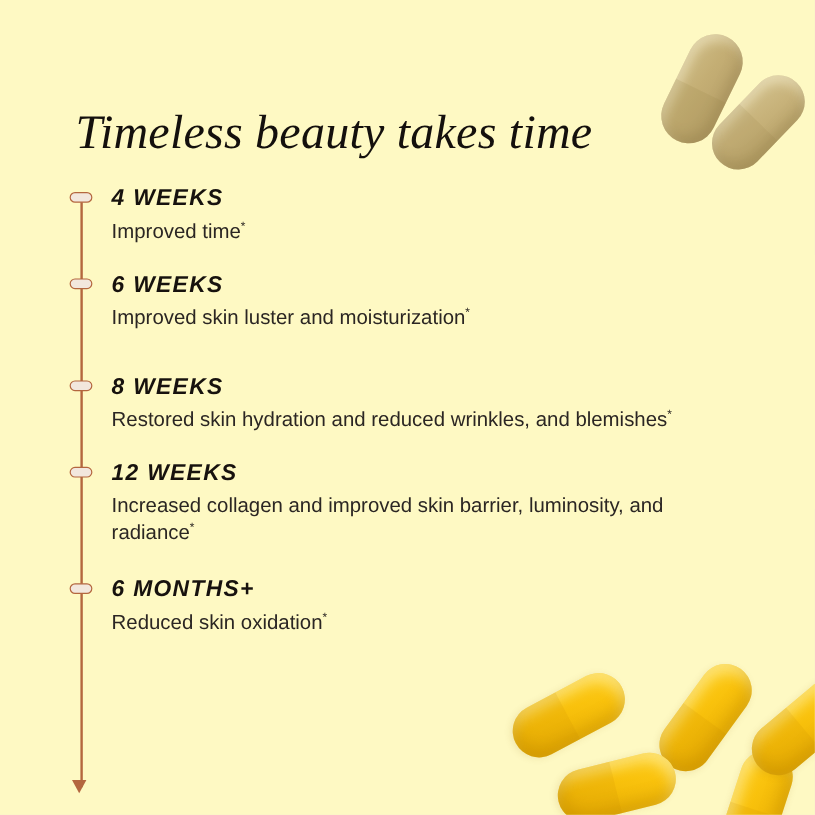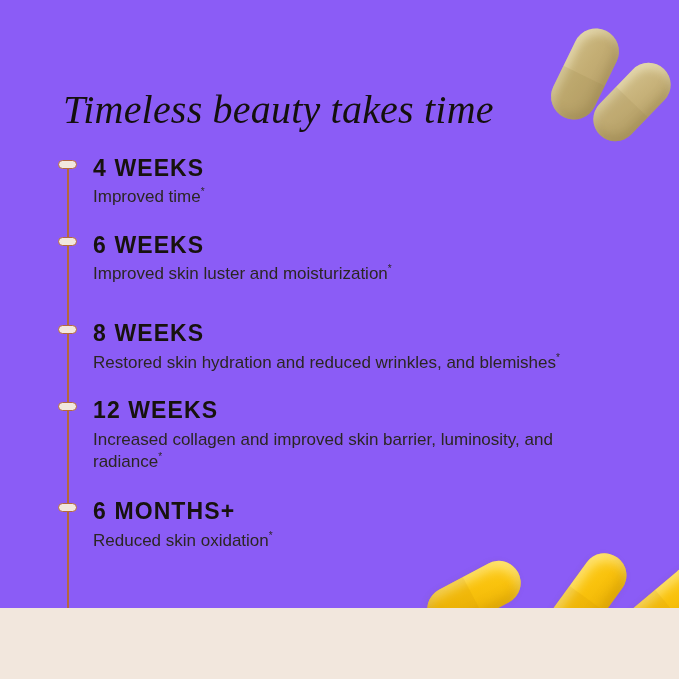--- a/index.html
+++ b/index.html
@@ -9,22 +9,22 @@
   body {
     width: 679px;
     height: 679px;
     background: #f2e7dd;
     font-family: "Liberation Sans", sans-serif;
     overflow: hidden;
   }
   .poster {
     position: relative;
     width: 679px;
-    height: 608px;
-    background: #8b5cf6;
+    height: 679px;
+    background: #fef9c3;
     overflow: hidden;
   }
 
   
   .capsule {
     position: absolute;
     border-radius: 999px;
   }
   .cap-beige-1 {
     width: 46px; height: 96px;
@@ -124,26 +124,27 @@
     left: -5px;
     top: 4px;
     width: 19px;
     height: 9px;
     border: 1.5px solid #b4673f;
     border-radius: 5px;
     background: #f2e7dd;
     box-sizing: border-box;
   }
   .ms-title {
-    font-size: 23px;
+    font-size: 19px;
     font-weight: bold;
     letter-spacing: 1.1px;
     color: #17120e;
     margin: 0 0 5px 0;
     line-height: 1.1;
+    font-style: italic;
   }
   .ms-desc {
     font-size: 17px;
     color: #2b2623;
     line-height: 1.32;
     margin: 0;
     max-width: 520px;
   }
   .ms-desc sup {
     font-size: 10px;

